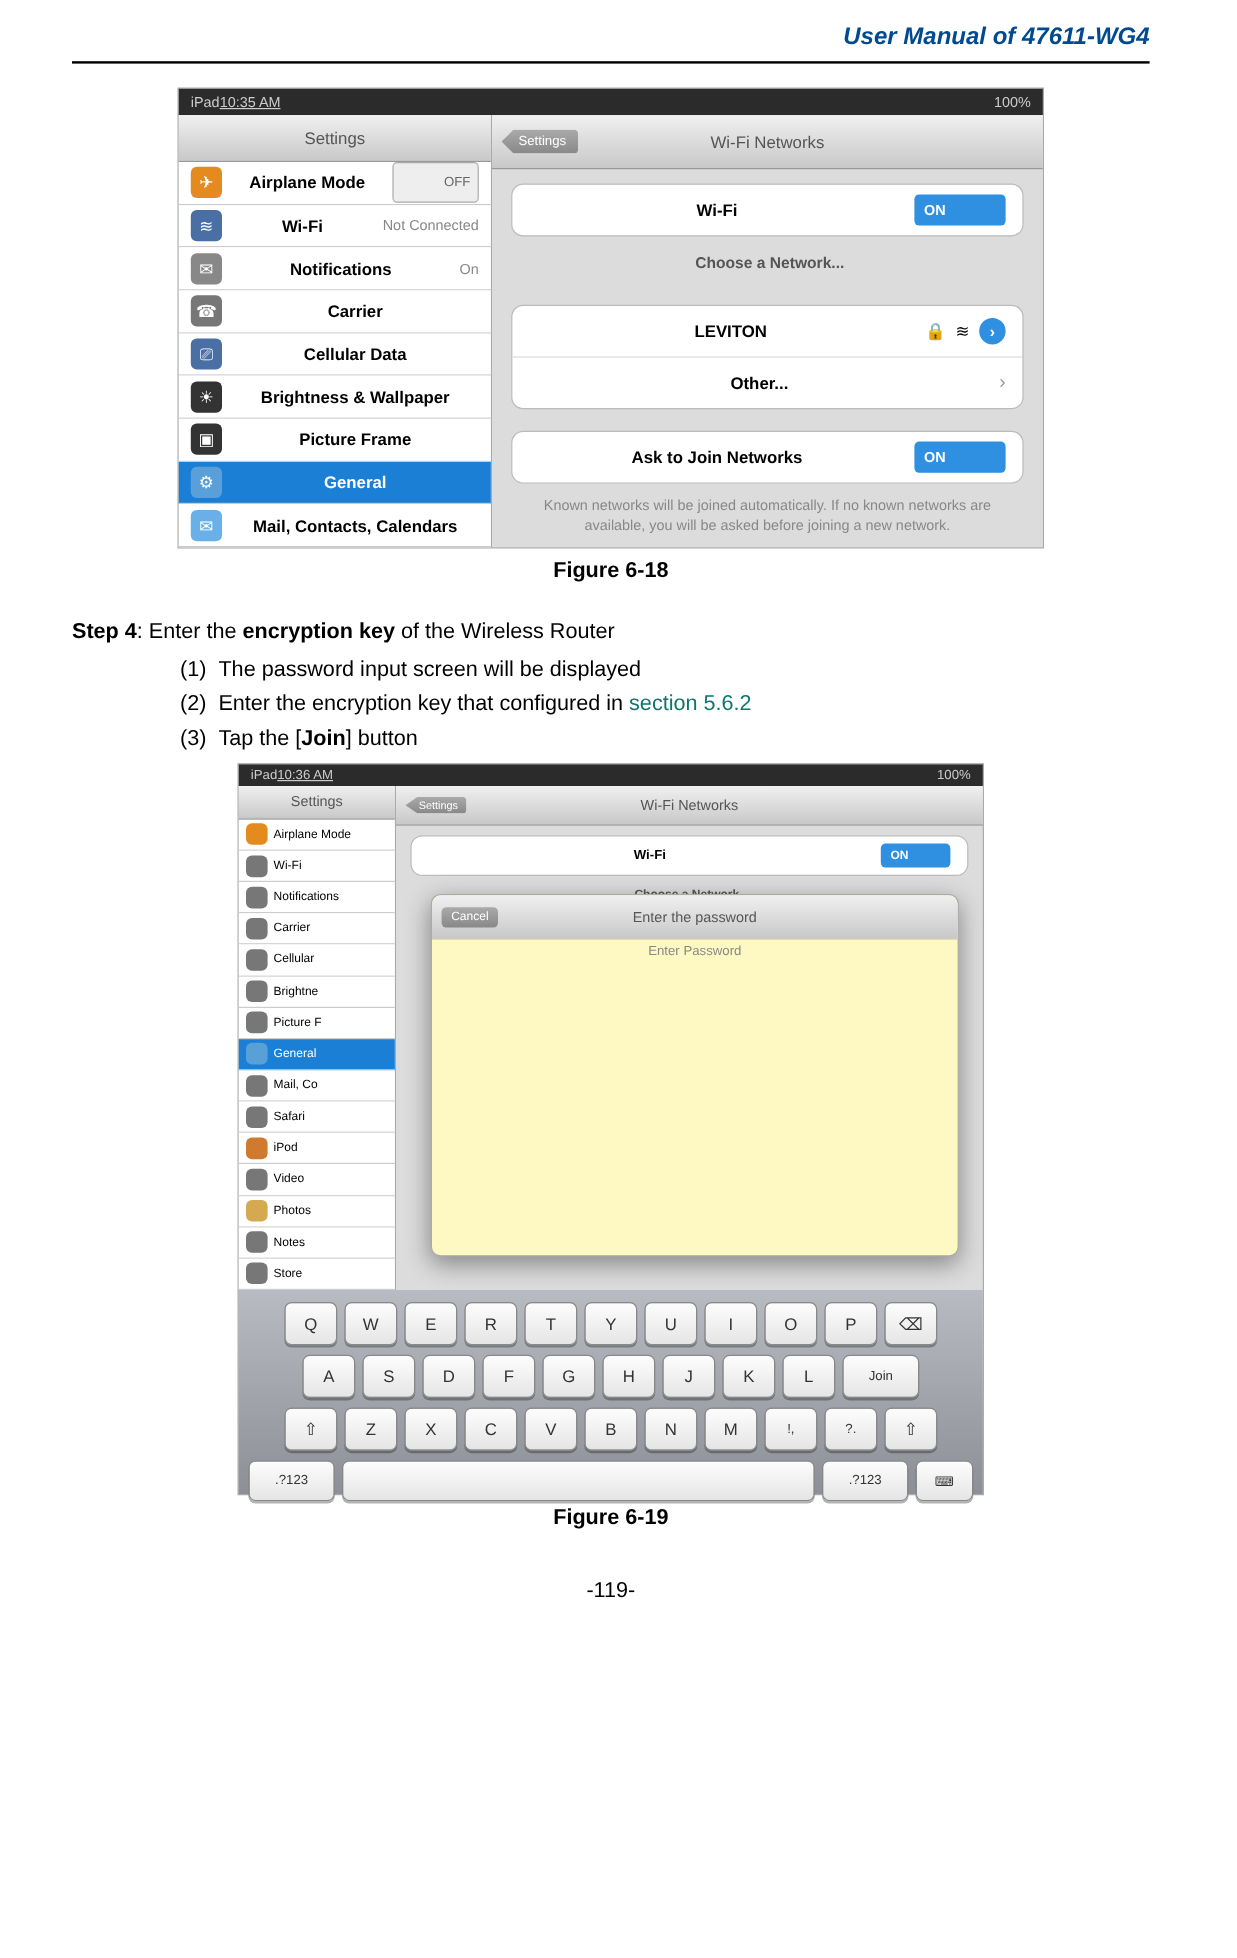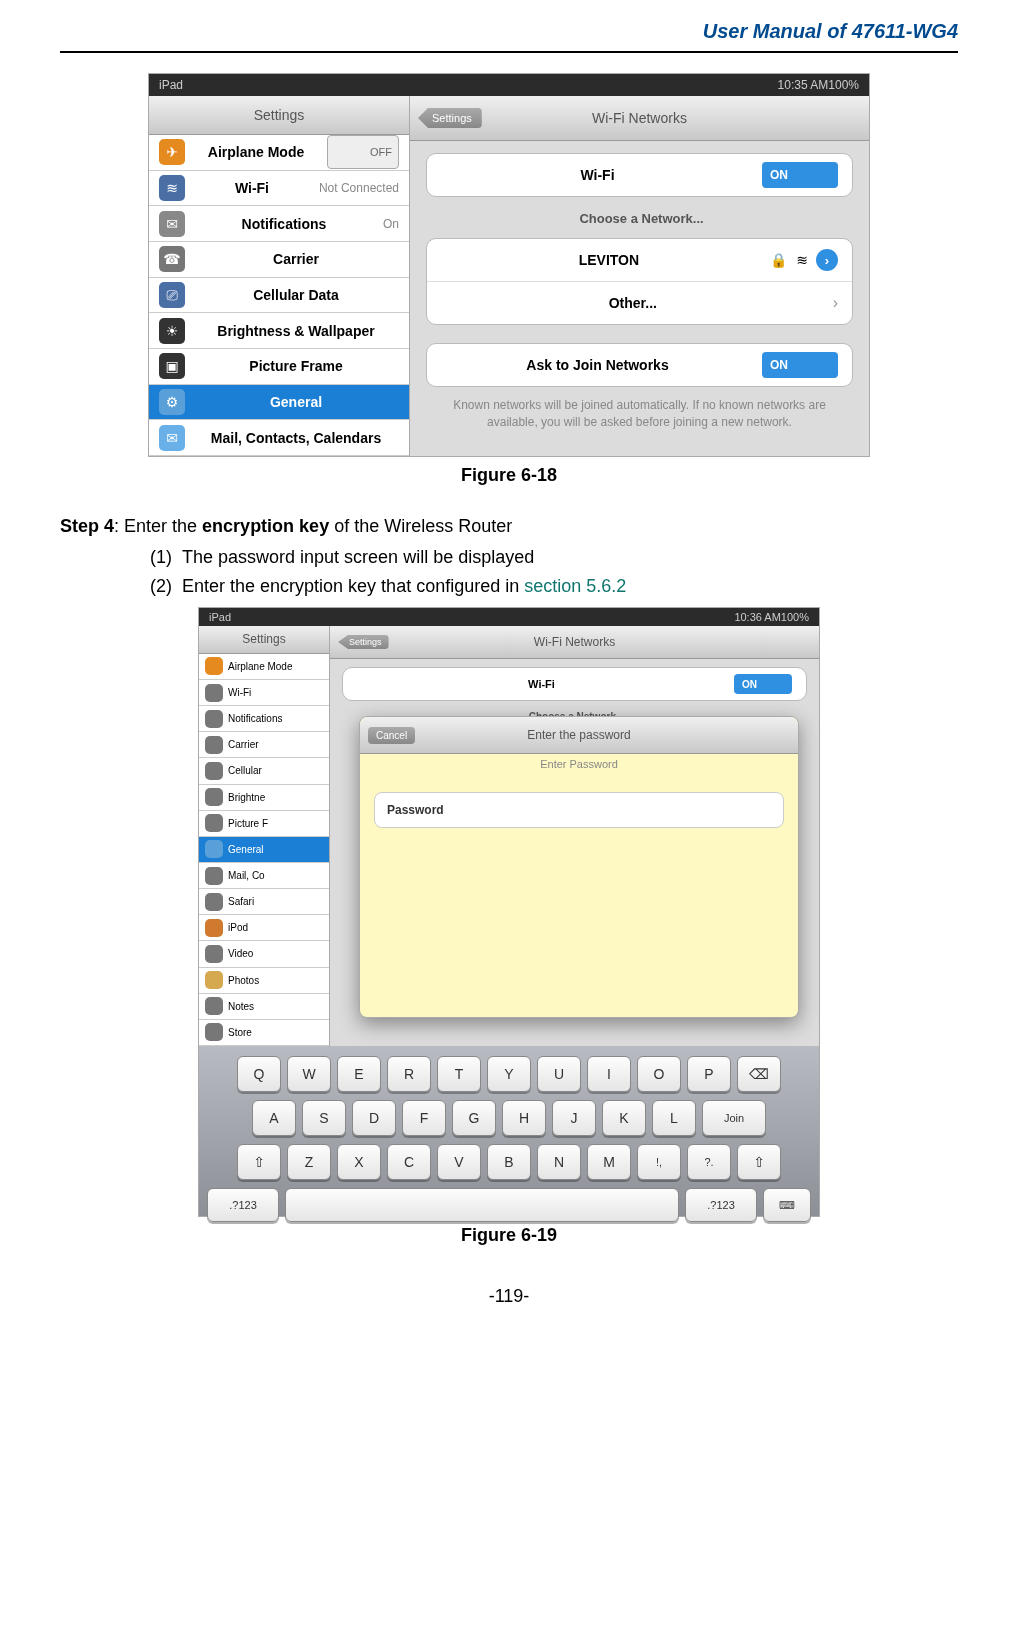--- a/index.html
+++ b/index.html
@@ -68,21 +68,21 @@
   .statusbar {
     height: 22px;
     background: #2b2b2b;
     color: #ccc;
     display: flex;
     justify-content: space-between;
     align-items: center;
     padding: 0 10px;
     font-size: 12px;
   }
-  .statusbar .mid { flex: 1; text-align: right; }
+  .statusbar .mid { flex: 1; text-align: left; text-decoration: underline; }
   .ipad1-body {
     display: flex;
     height: 360px;
   }
   .sidebar {
     width: 260px;
     background: #e8e8e8;
     border-right: 1px solid #aaa;
     display: flex;
     flex-direction: column;
@@ -149,21 +149,21 @@
     clip-path: polygon(10px 0, 100% 0, 100% 100%, 10px 100%, 0 50%);
   }
   .group {
     margin: 12px 16px 0 16px;
     border-radius: 10px;
     overflow: hidden;
     border: 1px solid #bbb;
     background: #fff;
   }
   .grouplabel {
-    margin: 14px 20px 0 24px;
+    margin: 14px 20px 16px 24px;
     color: #555;
     font-size: 13px;
     font-weight: bold;
   }
   .row {
     display: flex;
     align-items: center;
     height: 42px;
     padding: 0 14px;
     border-bottom: 1px solid #ddd;
@@ -409,20 +409,23 @@
   <div class="step-line">
     <b>Step 4</b><span>: Enter the </span><b>encryption key</b><span> of the Wireless Router</span>
   </div>
   <ol class="sub-list">
     <li>
       <span>(1)</span>&nbsp;&nbsp;<span>The password input screen will be displayed</span>
     </li>
     <li>
       <span>(2)</span>&nbsp;&nbsp;<span>Enter the encryption key that configured in </span><span class="link">section 5.6.2</span>
     </li>
+    <li>
+      <span>(3)</span>&nbsp;&nbsp;<span>Tap the [</span><b>Join</b><span>] button</span>
+    </li>
   </ol>
 
   <div class="fig-wrap" style="margin-top:10px">
     <div class="ipad2">
       <div class="statusbar">
         <span>iPad</span>
         <span class="mid">10:36 AM</span>
         <span>100%</span>
       </div>
       <div class="ipad2-body">
@@ -502,23 +505,20 @@
           </div>
           <div class="grouplabel">Choose a Network...</div>
         </div>
 
         <div class="modal">
           <div class="modal-header">
             <span class="modal-cancel">Cancel</span>
             <span>Enter the password</span>
           </div>
           <div class="modal-sub">Enter Password</div>
-          <div class="modal-field">
-            <span>Password</span>
-          </div>
         </div>
       </div>
 
       <div class="keyboard">
         <div class="krow">
           <div class="key">Q</div>
           <div class="key">W</div>
           <div class="key">E</div>
           <div class="key">R</div>
           <div class="key">T</div>

